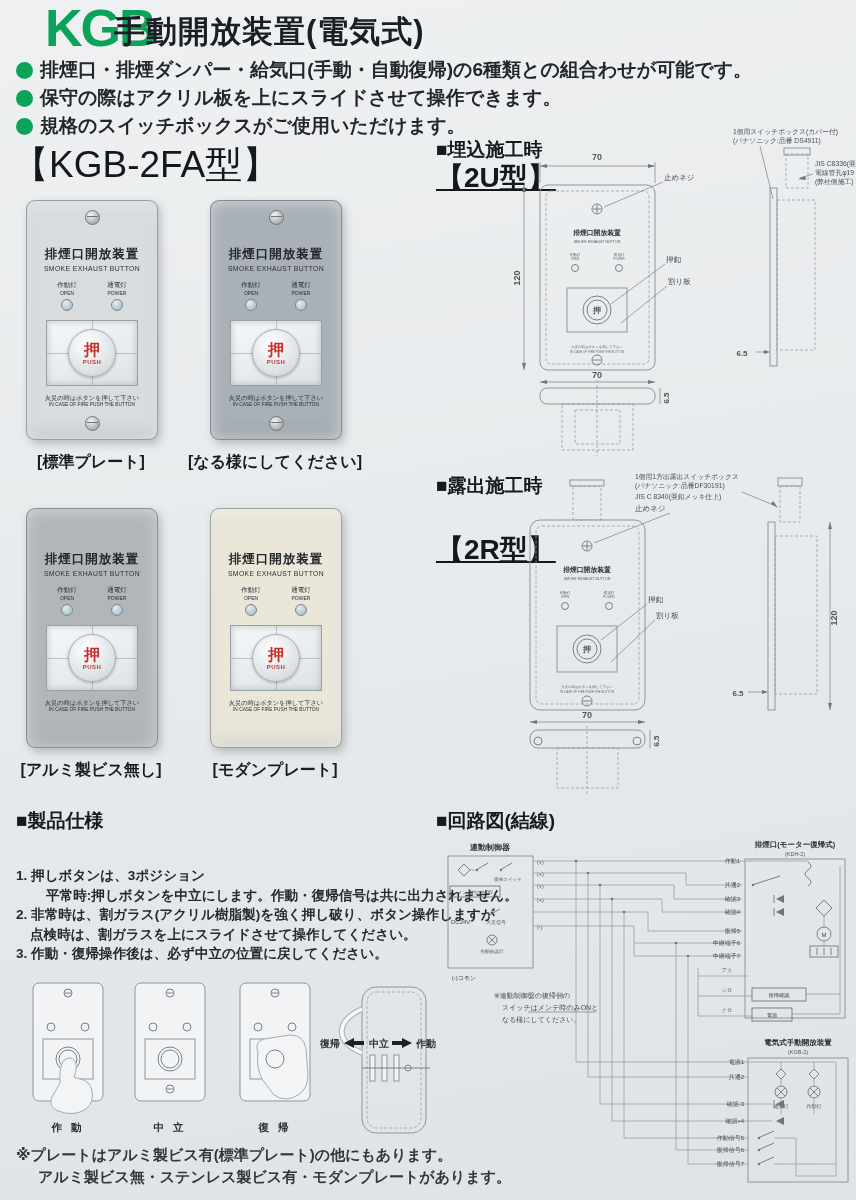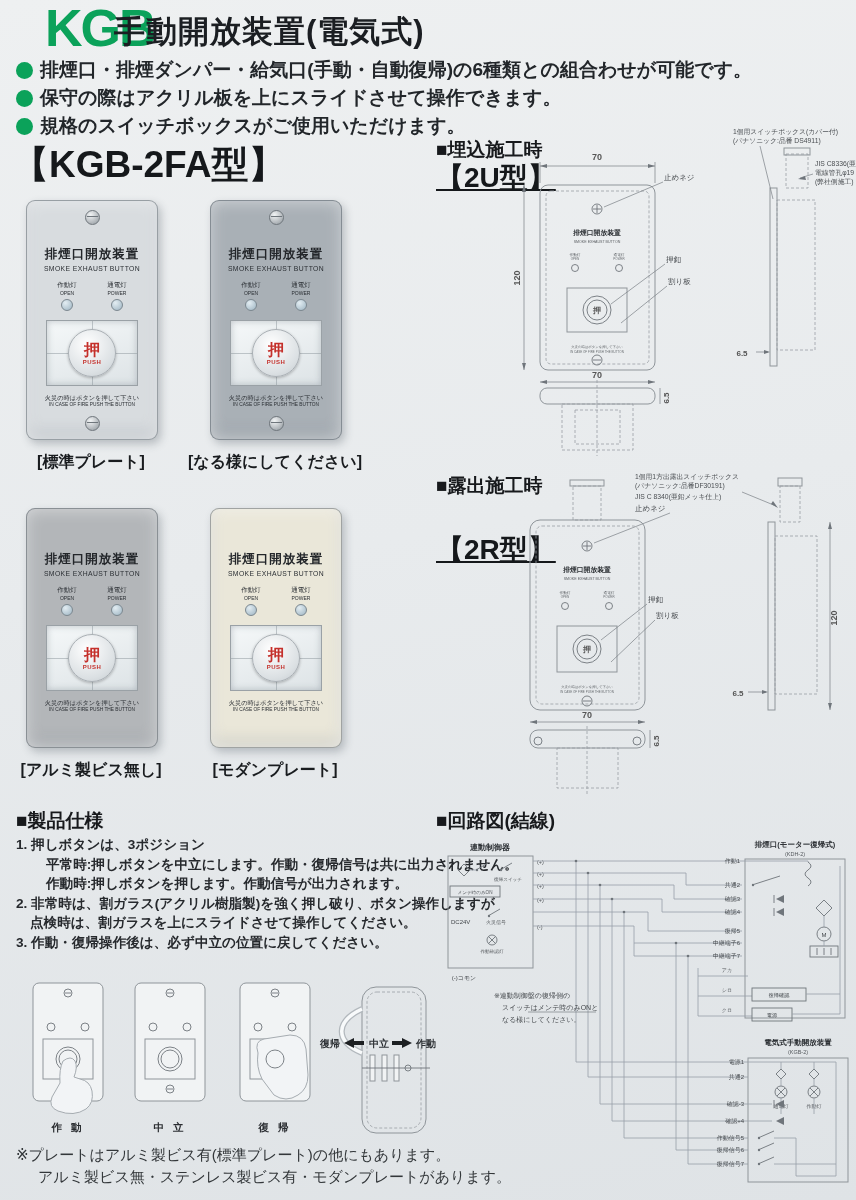--- a/index.html
+++ b/index.html
@@ -5,21 +5,21 @@
   html,body{margin:0;padding:0;background:#cfd3d6;}
   #page{position:relative;width:856px;height:1200px;overflow:hidden;
     background:linear-gradient(170deg,#eef0f1 0%,#e8ebed 45%,#dfe3e6 100%);
     font-family:"Liberation Sans","DejaVu Sans",sans-serif;color:#22262a;}
   .abs{position:absolute;}
   
   .brand{left:16px;top:0px;font-size:52px;font-weight:900;color:#0ba25a;letter-spacing:-2px;line-height:1.1;margin-left:29px;}
   .htitle{left:114px;top:11px;font-size:31px;font-weight:900;color:#1b1e22;letter-spacing:1px;}
   .bullet{left:16px;font-size:19px;font-weight:700;color:#22262a;display:flex;align-items:center;gap:7px;white-space:nowrap;}
   .bdot{width:17px;height:17px;border-radius:50%;background:#0ba25a;flex:0 0 auto;}
-  .modelh{left:12px;top:140px;font-size:37px;font-weight:700;color:#15181b;letter-spacing:0px;}
+  .modelh{left:12px;top:140px;font-size:37px;font-weight:400;color:#15181b;letter-spacing:0px;}
   .sech{font-size:19px;font-weight:800;color:#17191c;}
   .sech2{font-size:28px;font-weight:900;color:#15181b;text-decoration:underline;}
   
   .plate{position:absolute;width:130px;}
   .plate-body{position:relative;width:130px;height:238px;border-radius:9px;
     border:1px solid rgba(110,118,125,.6);
     box-shadow:3px 4px 9px rgba(55,65,75,.28), inset 0 0 16px rgba(255,255,255,.55), inset 0 -8px 14px rgba(90,100,110,.18);
     display:flex;flex-direction:column;align-items:center;}
   .screw{width:13px;height:13px;border-radius:50%;background:radial-gradient(circle at 35% 30%,#f2f4f5,#8f969c);
     border:1px solid #6f767c;position:relative;flex:0 0 auto;}
@@ -46,21 +46,21 @@
     display:flex;flex-direction:column;align-items:center;justify-content:center;}
   .pb-jp{font-size:16px;font-weight:700;color:#c4302b;line-height:1;}
   .pb-en{font-size:6px;font-weight:700;color:#c4302b;margin-top:1px;letter-spacing:.5px;}
   .notice{margin-top:8px;text-align:center;line-height:1.25;}
   .notice-jp{font-size:6.2px;color:#2a2e33;display:block;}
   .notice-en{font-size:4.8px;color:#2a2e33;display:block;}
   .plate-caption{margin-top:12px;width:220px;margin-left:-45px;text-align:center;font-size:16px;font-weight:700;color:#191c1f;white-space:nowrap;}
   
   .specline{font-size:13.6px;font-weight:600;color:#26292d;line-height:19.5px;white-space:nowrap;}
   .ind0{margin-left:0;} .ind1{margin-left:30px;} .ind05{margin-left:14px;}
-  .footnote{font-size:15px;font-weight:400;color:#33373a;white-space:nowrap;}
+  .footnote{font-size:15px;font-weight:700;color:#33373a;white-space:nowrap;}
   
   svg{position:absolute;overflow:visible;}
   svg text{font-family:"Liberation Sans","DejaVu Sans",sans-serif;fill:#3f4449;}
   .ln{stroke:#8f959a;fill:none;stroke-width:1;}
   .lnf{stroke:#8f959a;fill:#f1f3f4;stroke-width:1;}
   .lnd{stroke:#9aa0a5;fill:none;stroke-width:.8;stroke-dasharray:3 2;}
   .dim{stroke:#7a8085;stroke-width:.7;fill:none;}
   .wire{stroke:#98a0a8;stroke-width:.8;fill:none;}
   .sym{stroke:#6f757b;fill:none;stroke-width:.9;}
   .symf{fill:#6f757b;stroke:none;}
@@ -388,24 +388,23 @@
       <circle class="sym" cx="58" cy="273" r="4"></circle>
         <circle class="sym" cx="157" cy="273" r="4"></circle>
       <line class="dim" x1="170" y1="262" x2="170" y2="280"></line>
       <text class="t8" x="179" y="273" text-anchor="middle" transform="rotate(-90 179 273)">6.5</text>
       <rect class="lnd" x="77" y="280" width="61" height="40"></rect>
       <line class="lnd" x1="107" y1="258" x2="107" y2="326"></line>
     </g>
   </svg>
 
   <div class="abs sech" style="left:16px;top:808px;">■製品仕様</div>
-  <div class="abs" style="left:16px;top:835px;">
+  <div class="abs" style="left:16px;top:866px;">
     <div class="specline ind0">1. 押しボタンは、3ポジション</div>
     <div class="specline ind1">平常時:押しボタンを中立にします。作動・復帰信号は共に出力されません。</div>
-    <div class="specline ind1">作動時:押しボタンを押します。作動信号が出力されます。</div>
     <div class="specline ind0">2. 非常時は、割ガラス(アクリル樹脂製)を強く押し破り、ボタン操作しますが</div>
     <div class="specline ind05">点検時は、割ガラスを上にスライドさせて操作してください。</div>
     <div class="specline ind0">3. 作動・復帰操作後は、必ず中立の位置に戻してください。</div>
   </div>
 
   <svg style="left:10px;top:975px;" width="430" height="172" viewBox="0 0 430 172">
 
     <g>
       <rect class="lnf" x="23" y="8" width="70" height="118" rx="6"></rect>
       <circle class="sym" cx="58" cy="18" r="4"></circle>

